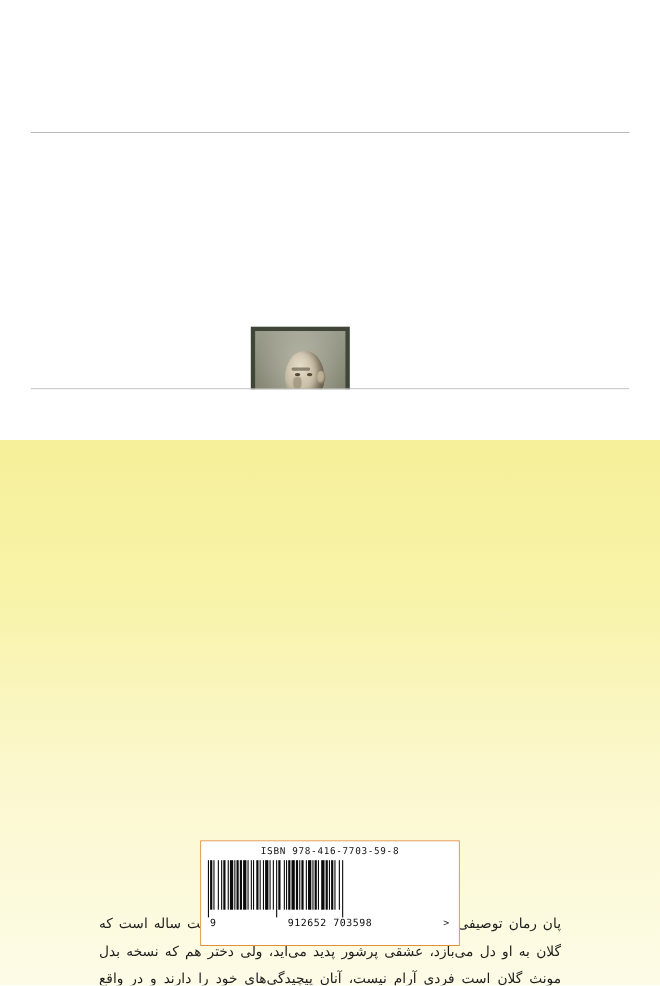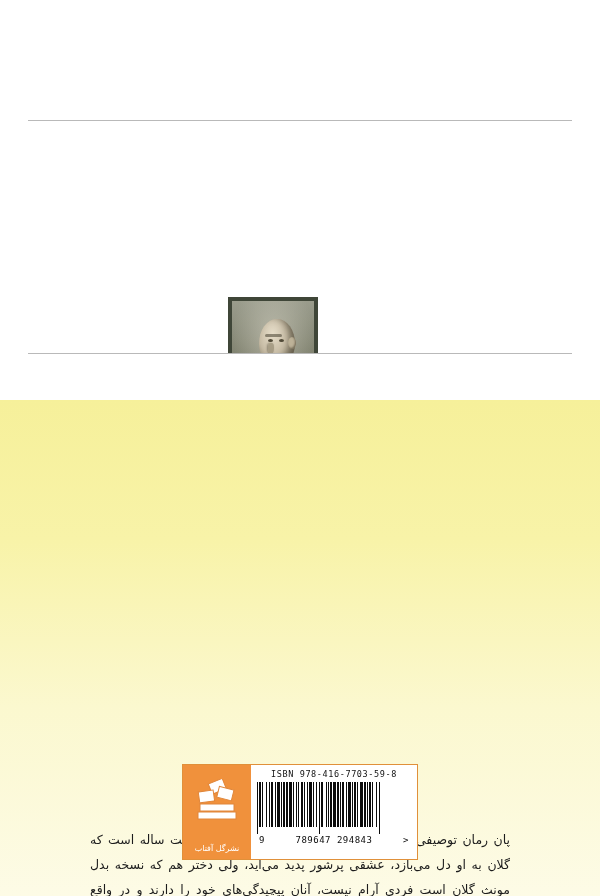--- a/index.html
+++ b/index.html
@@ -365,32 +365,20 @@
 
   <div class="name-band">
     <div class="author-name">Knut Hamsun</div>
   </div>
 
   <div class="yellow-panel">
     <div class="blurb">پان رمان توصیفی نیست بلکه غنایی است. ادواردا دختری بیست ساله است که گلان به او دل می‌بازد، عشقی پرشور پدید می‌آید، ولی دختر هم که نسخه بدل مونث گلان است فردی آرام نیست، آنان پیچیدگی‌های خود را دارند و در واقع حکایت " بی تو نمی‌توانم و با تو نمی‌توانم " را بازگو می‌کنند آن دو در عین جذب یکدیگر به شدت دافع یکدیگر هم هستند، غرور متقابل این دو دلداده.</div>
   </div>
 
   <div class="barcode-strip">
-    <div class="publisher-box">
-      <svg class="pub-mark" viewBox="0 0 46 48">
-        <g fill="#ffffff" stroke="#e0863a" stroke-width="1">
-          <rect x="16" y="2" width="15" height="11" transform="rotate(-22 23 8)"></rect>
-          <rect x="24" y="9" width="15" height="11" transform="rotate(14 31 14)"></rect>
-          <rect x="5" y="12" width="15" height="11" transform="rotate(-8 12 18)"></rect>
-          <rect x="6" y="25" width="34" height="7"></rect>
-          <rect x="4" y="33" width="38" height="7"></rect>
-        </g>
-      </svg>
-      <div class="pub-name">نشرگل آفتاب</div>
-    </div>
     <div class="barcode-box">
       <div class="isbn-text">ISBN 978-416-7703-59-8</div>
       <div class="bars" id="bars">
           <span style="width: 1px; background: rgb(11, 11, 11); height: 100%;"></span>
           <span style="width: 1px; background: transparent; height: 100%;"></span>
           <span style="width: 2px; background: rgb(11, 11, 11); height: 86%;"></span>
           <span style="width: 1px; background: transparent; height: 86%;"></span>
           <span style="width: 1px; background: rgb(11, 11, 11); height: 86%;"></span>
           <span style="width: 3px; background: transparent; height: 86%;"></span>
           <span style="width: 1px; background: rgb(11, 11, 11); height: 86%;"></span>
@@ -467,19 +455,19 @@
           <span style="width: 1px; background: transparent; height: 86%;"></span>
           <span style="width: 1px; background: rgb(11, 11, 11); height: 86%;"></span>
           <span style="width: 3px; background: transparent; height: 86%;"></span>
           <span style="width: 1px; background: rgb(11, 11, 11); height: 86%;"></span>
           <span style="width: 2px; background: transparent; height: 86%;"></span>
           <span style="width: 1px; background: rgb(11, 11, 11); height: 100%;"></span>
           <span style="width: 1px; background: transparent; height: 100%;"></span>
         </div>
       <div class="barcode-digits">
         <span>9</span>
-        <span>789647 294843</span>
+        <span>912652 703598</span>
         <span>&gt;</span>
       </div>
     </div>
   </div>
 
 </div>
 
 </body></html>

